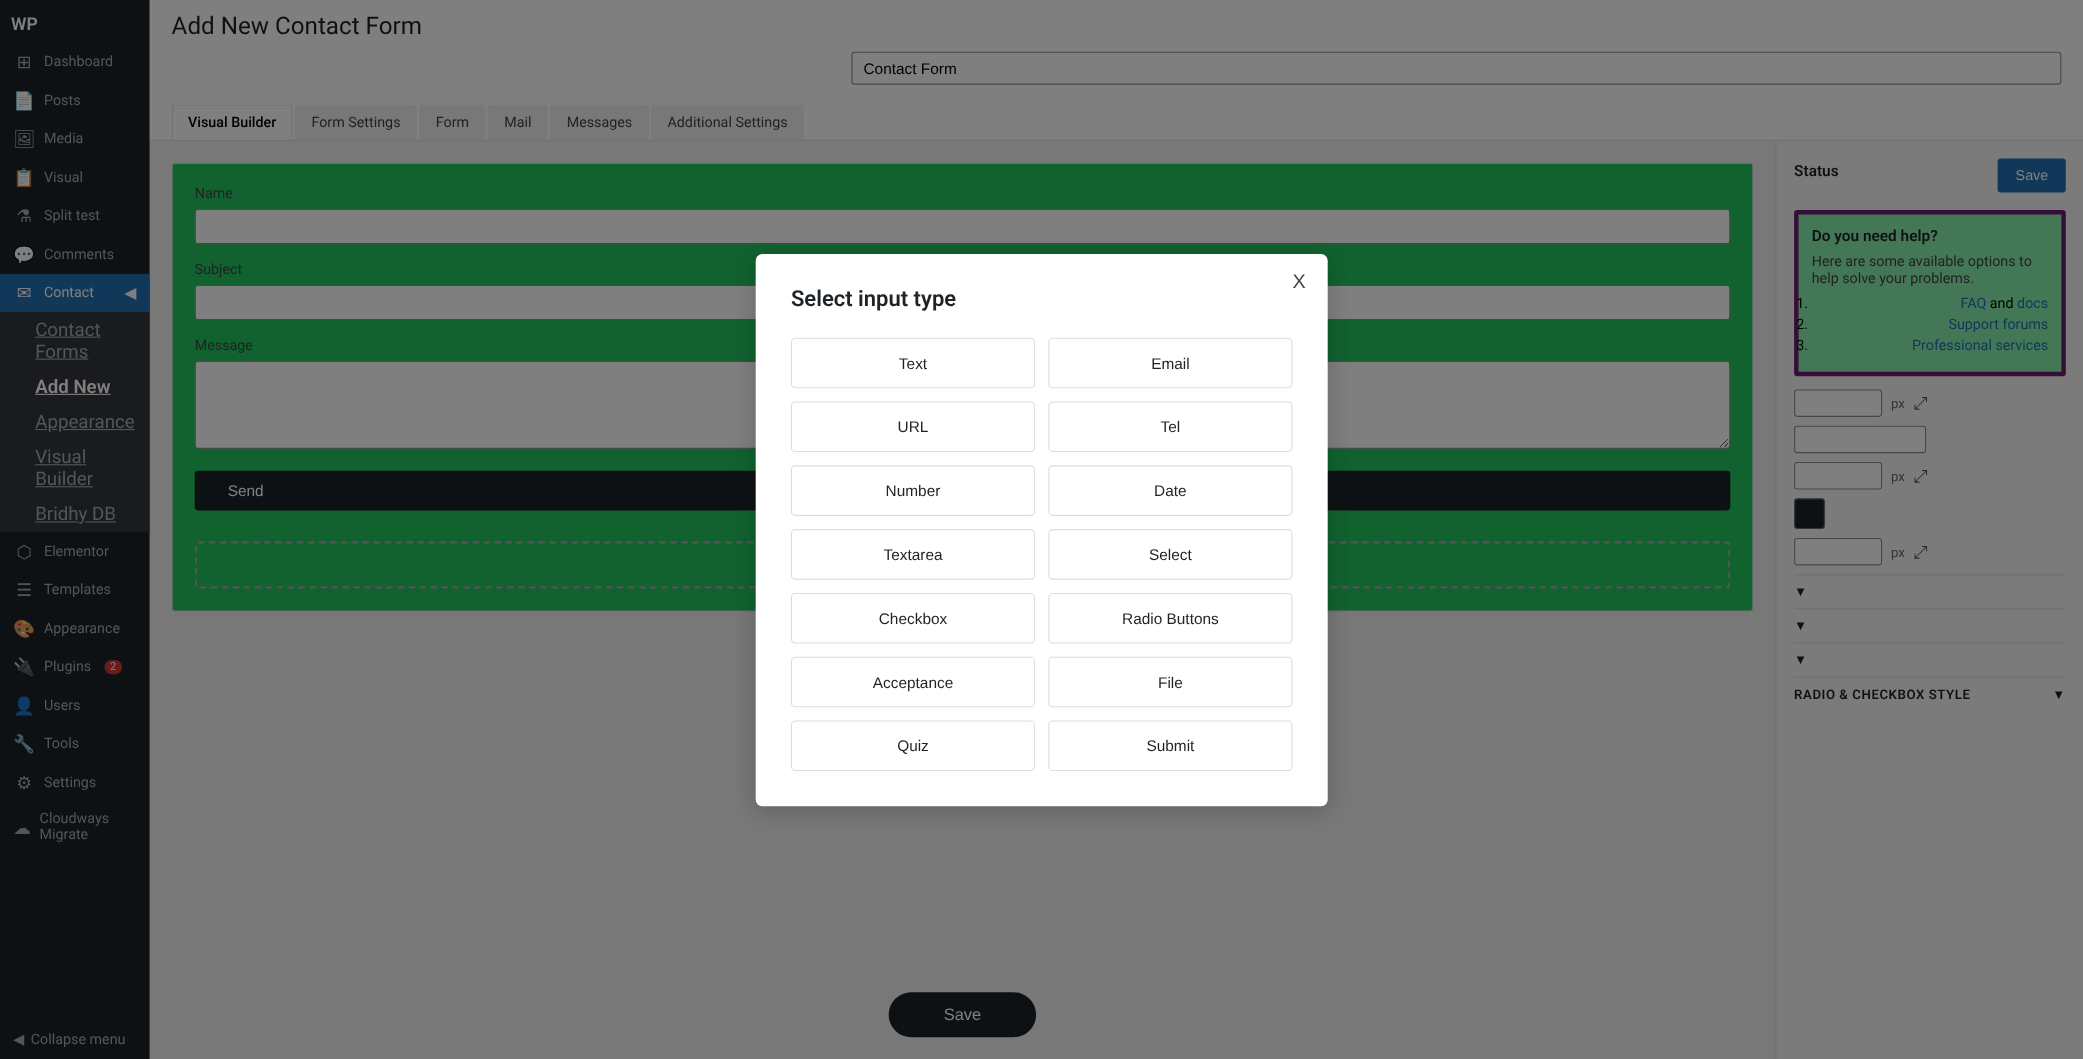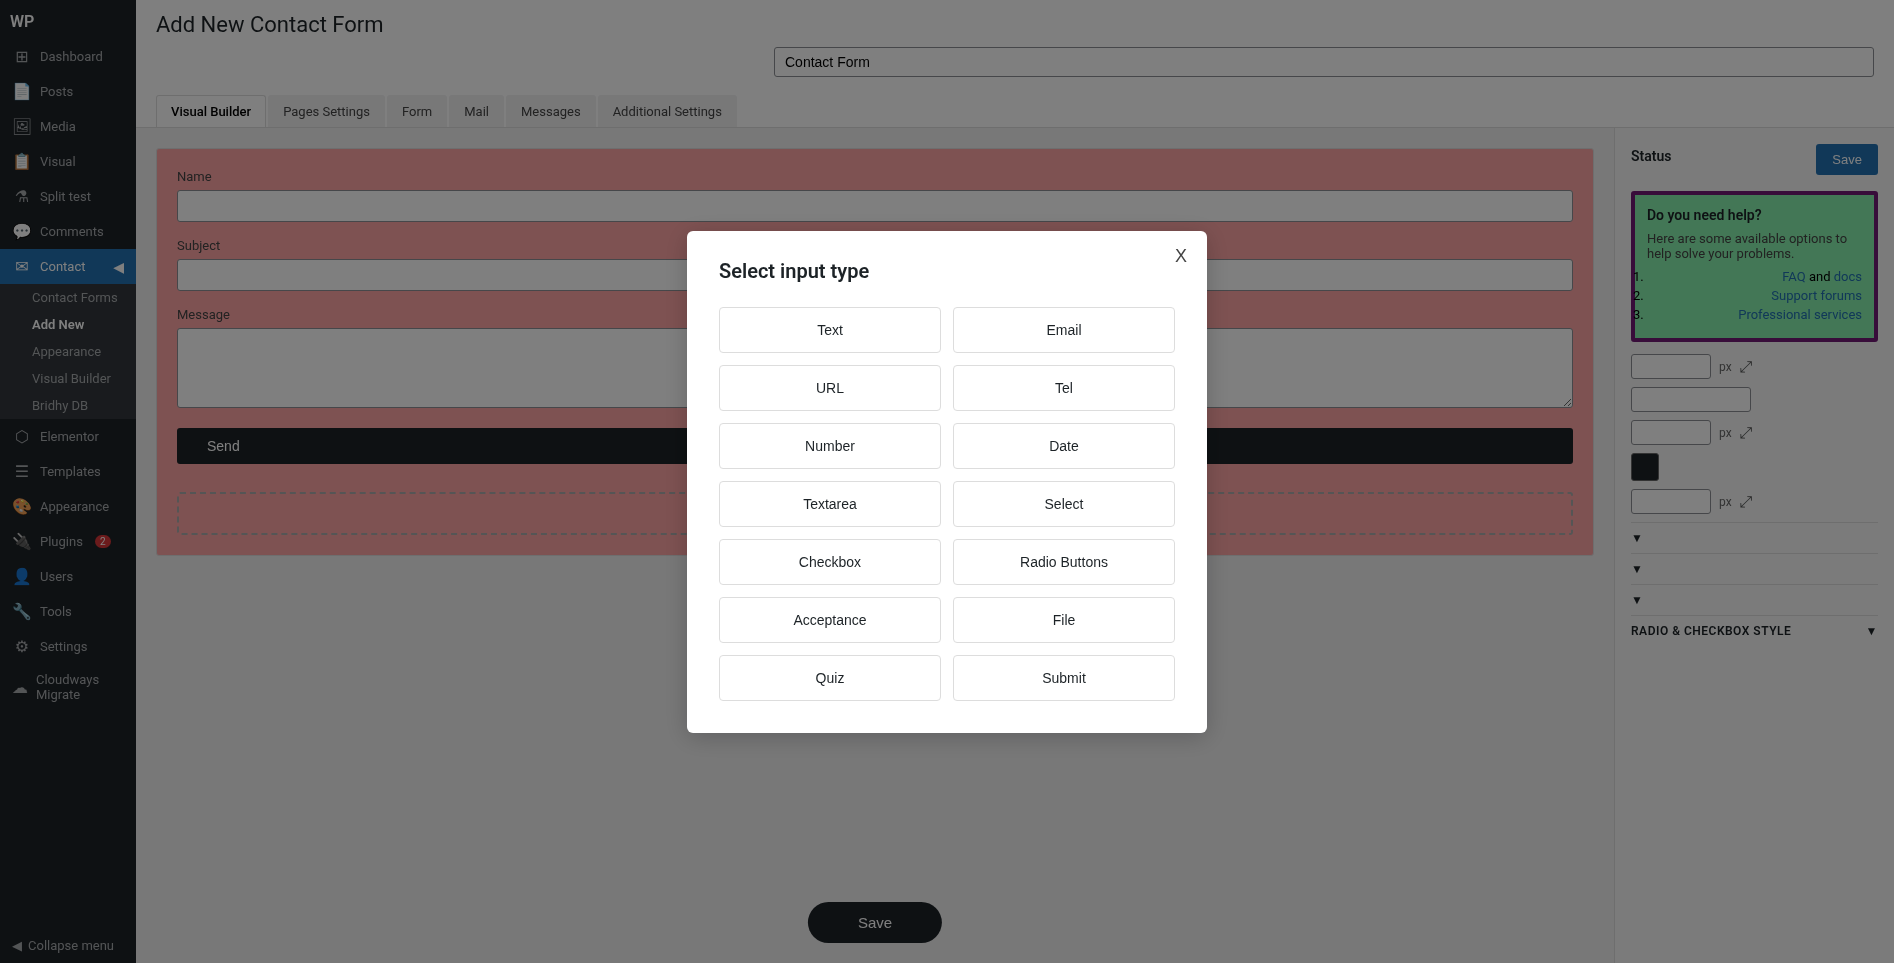--- a/index.html
+++ b/index.html
@@ -26,21 +26,22 @@
       color: #a7aaad;
       text-decoration: none;
     }
     .sidebar-item.active { background: #2271b1; color: #fff; }
     .sidebar-item .icon { font-size: 16px; width: 20px; text-align: center; }
     .sidebar-submenu { background: #32373c; }
     .sidebar-submenu .sub-item {
       padding: 6px 12px 6px 32px;
       cursor: pointer;
       color: #a7aaad;
-      font-size: 13px;
+      font-size: 17px;
+      text-decoration: underline;
     }
     .sidebar-submenu .sub-item.active { color: #fff; font-weight: 600; }
     .sidebar-badge {
       background: #d63638;
       color: #fff;
       border-radius: 10px;
       font-size: 10px;
       padding: 1px 5px;
       margin-left: 4px;
     }
@@ -122,21 +123,21 @@
     }
 
     
     #builder-area {
       flex: 1;
       padding: 20px;
       overflow-y: auto;
       position: relative;
     }
     #form-canvas {
-      background: #fca5a5;
+      background: #22c55e;
       border: 1px solid #ddd;
       padding: 20px;
       border-radius: 3px;
       min-height: 400px;
     }
     .form-field-group { margin-bottom: 16px; }
     .form-field-label {
       font-size: 13px;
       color: #444;
       margin-bottom: 6px;
@@ -418,21 +419,21 @@
 
 <div id="main">
 
   <div id="page-header">
     <h1 id="page-title">Add New Contact Form</h1>
     <div id="form-title-row">
       <input id="form-title-input" type="text" value="Contact Form" style="">
     </div>
     <div id="tabs">
       <div class="tab active">Visual Builder</div>
-      <div class="tab">Pages Settings</div>
+      <div class="tab">Form Settings</div>
       <div class="tab">Form</div>
       <div class="tab">Mail</div>
       <div class="tab">Messages</div>
       <div class="tab">Additional Settings</div>
     </div>
   </div>
 
   <div id="content-area">
 
     <div id="builder-area">

